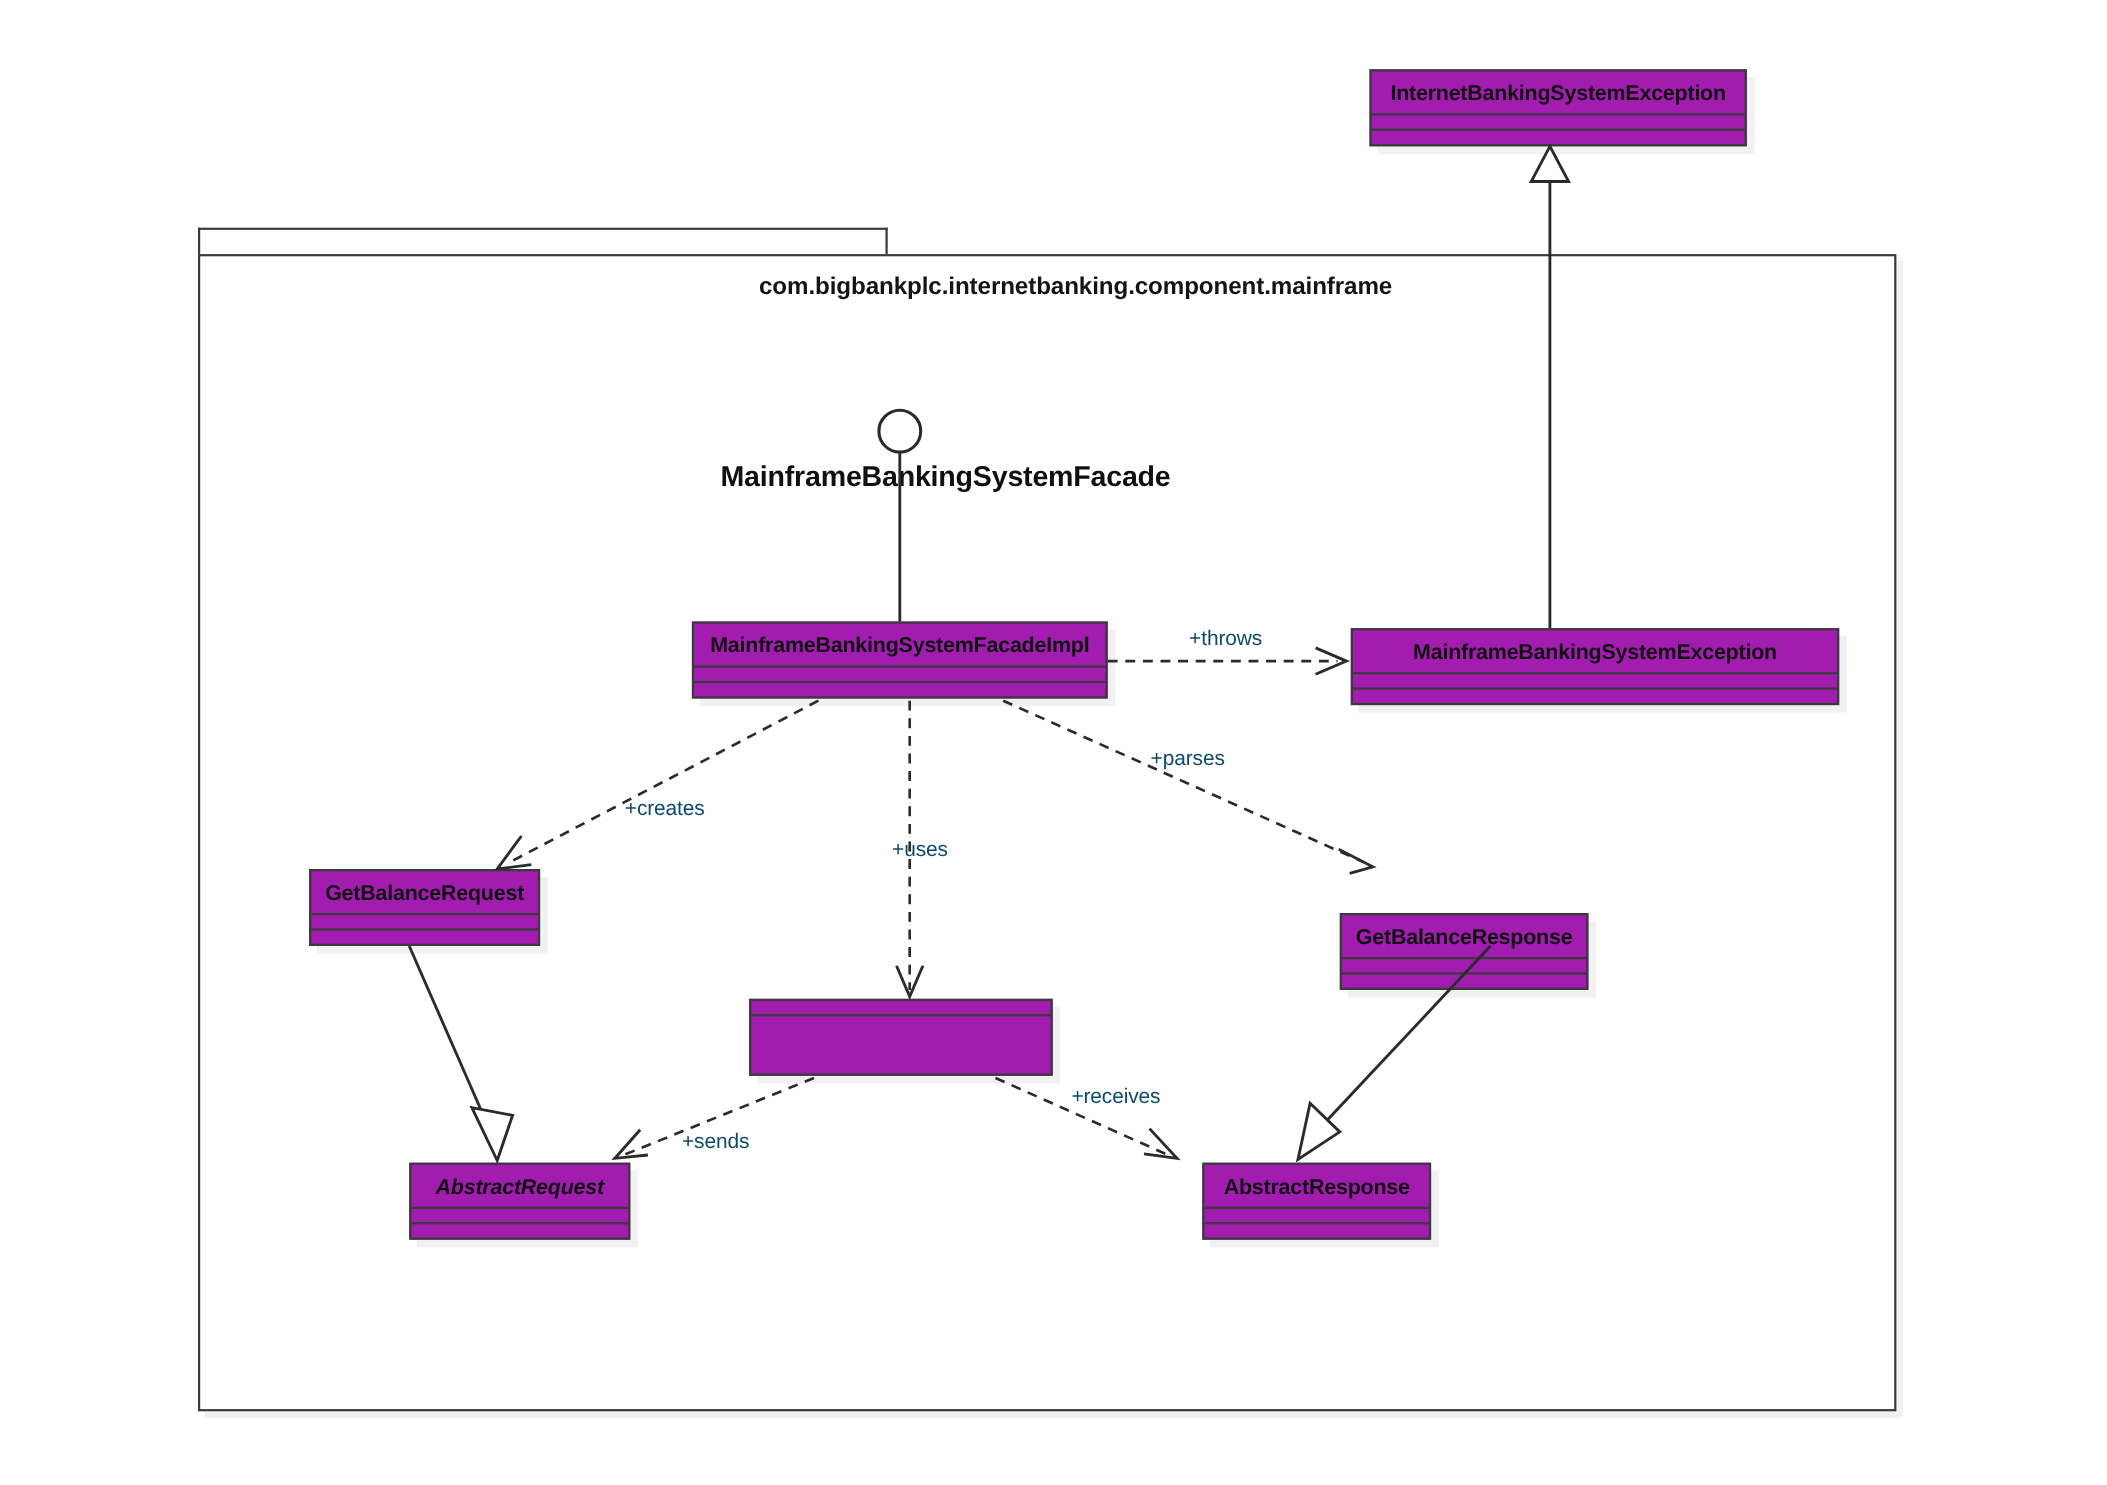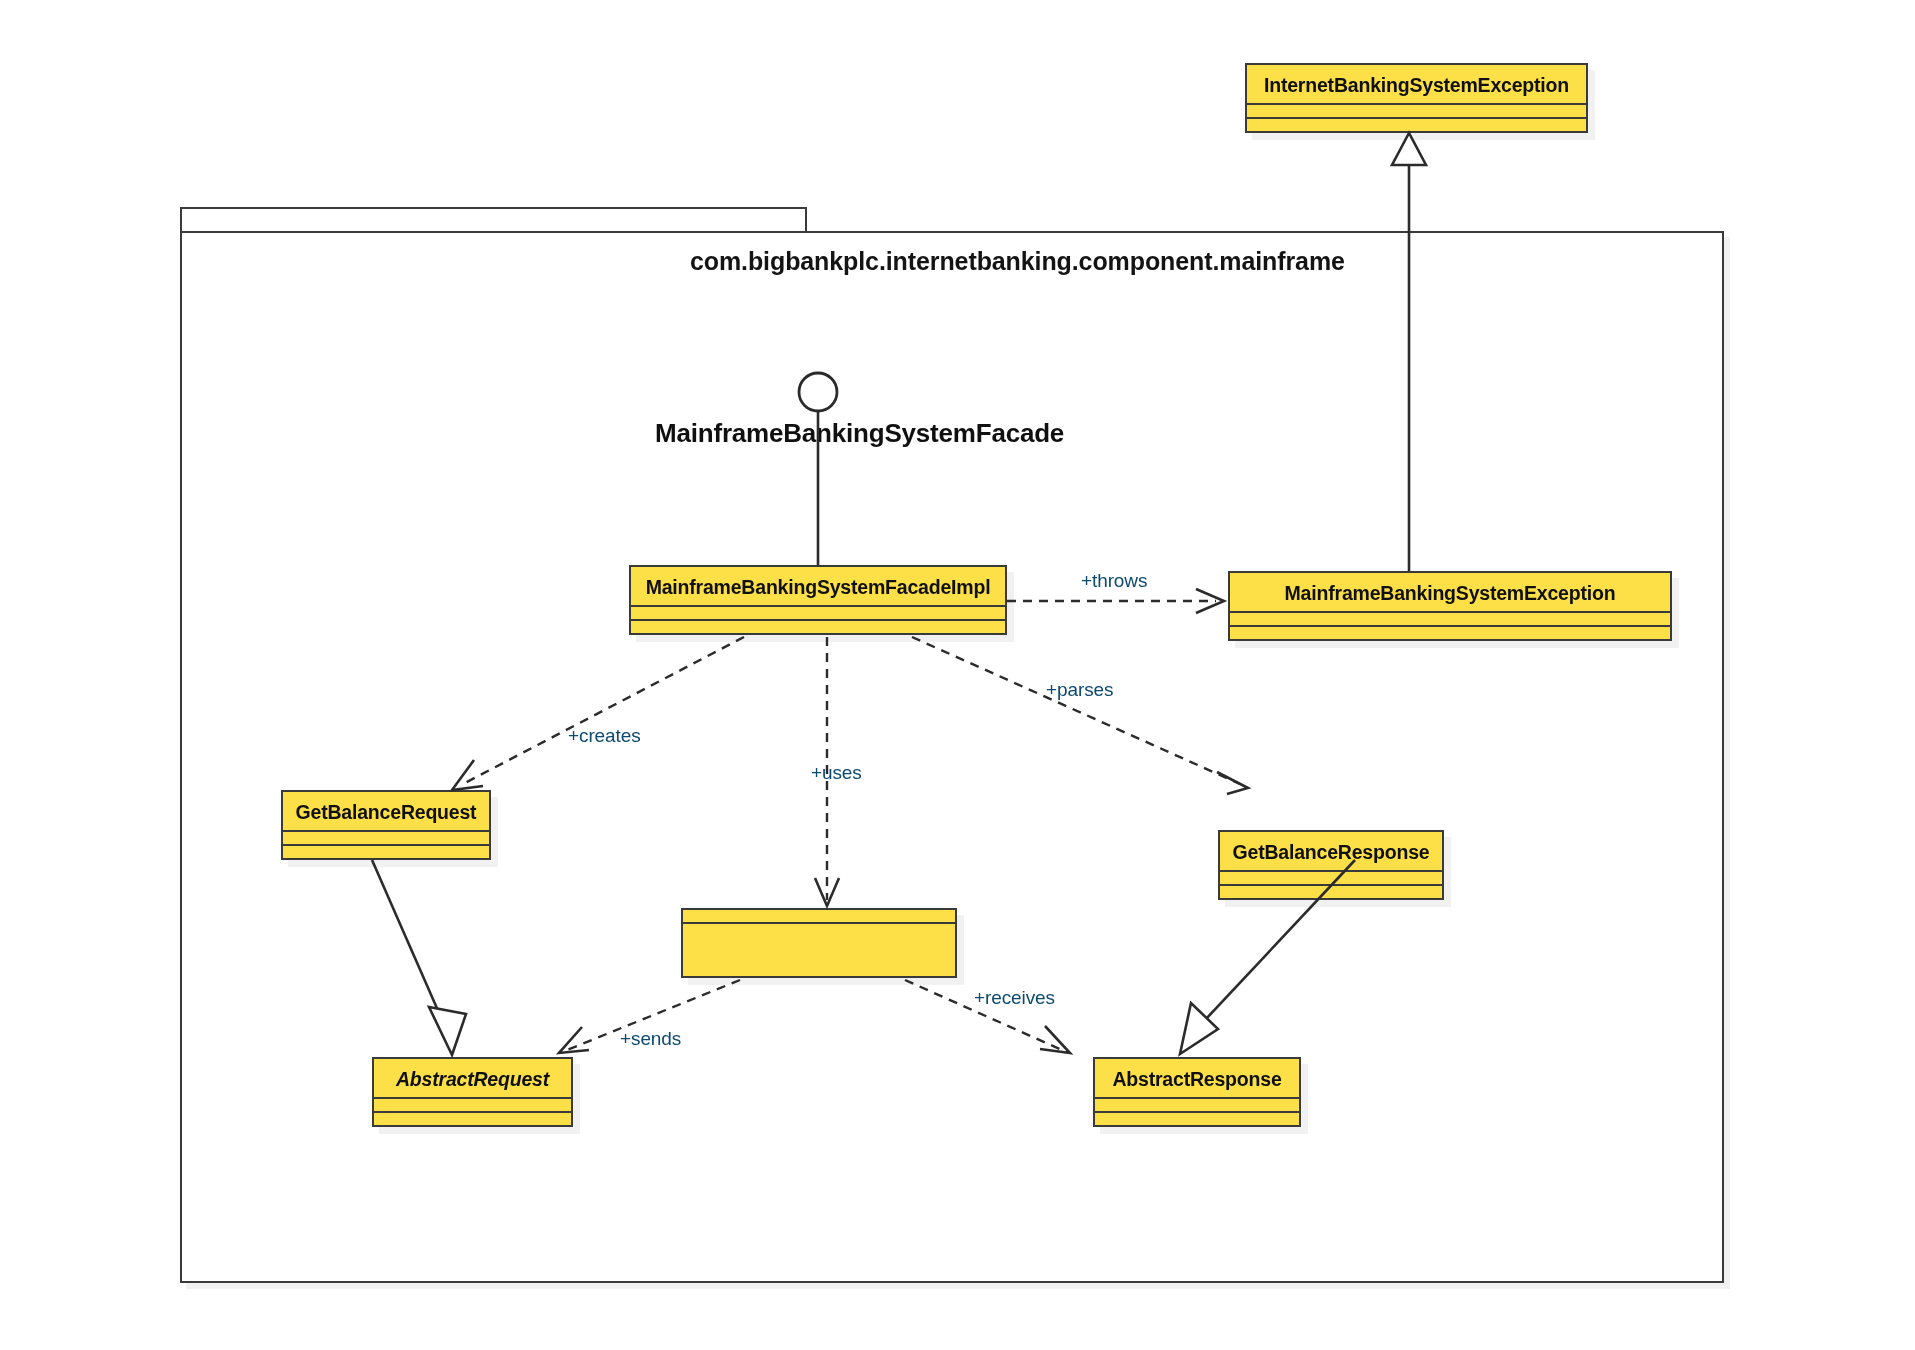--- a/index.html
+++ b/index.html
@@ -26,33 +26,33 @@
   }
   .pkg-body {
     position: absolute;
     box-sizing: border-box;
     border: 2px solid #3a3a3a;
     background: #ffffff;
     box-shadow: 6px 6px 0 0 rgba(0,0,0,0.055);
   }
   .pkg-title {
     position: absolute;
-    font-size: 25px;
+    font-size: 22px;
     font-weight: bold;
     color: #141414;
     white-space: nowrap;
     letter-spacing: -0.1px;
   }
 
   
   .uml-class {
     position: absolute;
     box-sizing: border-box;
     border: 2px solid #3a3a3a;
-    background: #fde047;
+    background: #a21caf;
     box-shadow: 7px 7px 0 0 rgba(0,0,0,0.055);
     display: flex;
     flex-direction: column;
   }
   .uml-name {
     box-sizing: border-box;
     flex: 0 0 auto;
     height: 40px;
     line-height: 40px;
     border-bottom: 2px solid #3a3a3a;

